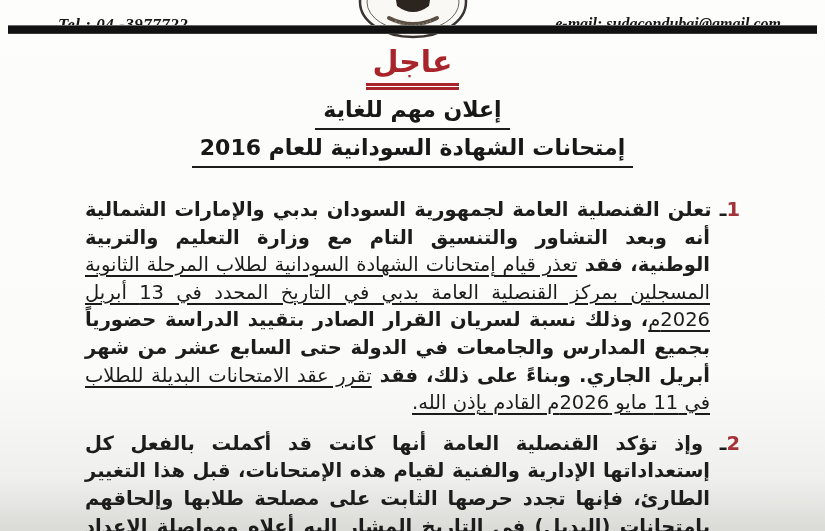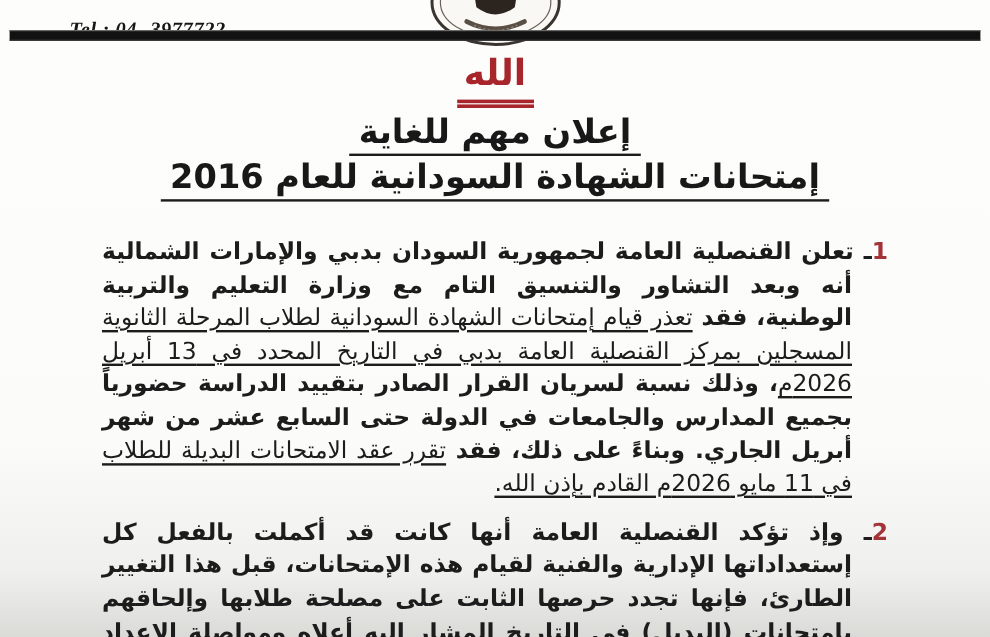--- a/index.html
+++ b/index.html
@@ -30,21 +30,21 @@
   .urgent{
     display:inline-block;position:relative;
     color:#a8262b;font-weight:700;font-size:30px;line-height:36px;
     padding:0 6px 3px 6px;border-bottom:3px solid #a8262b;margin-top:4px;
   }
   .urgent::after{
     content:"";position:absolute;left:0;right:0;bottom:-7px;height:3px;background:#a8262b;
   }
   .h2,.h3{
     display:table;margin:9px auto 0 auto;
-    color:#181818;font-weight:700;font-size:28px;line-height:30px;
+    color:#181818;font-weight:700;font-size:22px;line-height:30px;
     padding:0 8px 3px 8px;border-bottom:2.5px solid #1c1c1c;
   }
   .h3{margin-top:3px;}
   
   .body{
     position:absolute;top:196px;right:85px;left:85px;
     direction:rtl;text-align:justify;
     font-size:19.5px;line-height:27.6px;color:#1c1c1c;font-weight:400;
   }
   .para{padding-right:30px;text-indent:-30px;margin:0 0 13px 0;}
@@ -69,27 +69,28 @@
       <svg width="112" height="60" viewBox="0 0 112 60" xmlns="http://www.w3.org/2000/svg">
         <ellipse cx="56" cy="22" rx="53" ry="35" fill="#faf8f4" stroke="#3a3430" stroke-width="2.5"></ellipse>
         <ellipse cx="56" cy="22" rx="46" ry="29" fill="none" stroke="#6b625a" stroke-width="1"></ellipse>
         <path d="M36 2 Q56 -14 76 2 L72 26 Q56 38 40 26 Z" fill="#2b241f"></path>
         <path d="M44 20 Q56 30 68 20" fill="none" stroke="#2b241f" stroke-width="3"></path>
         <path d="M32 38 Q56 50 80 38" fill="none" stroke="#5a4f45" stroke-width="4" stroke-linecap="round"></path>
         <path d="M38 41 Q56 50 74 41" fill="none" stroke="#8a7d6f" stroke-width="1.5" stroke-dasharray="2 2"></path>
       </svg>
     </div>
 
+    <div class="email">e-mail: sudacondubai@gmail.com</div>
   </div>
 
   <div class="rule"></div>
 
   <div class="titles">
     <div>
-      <span class="urgent">الله</span>
+      <span class="urgent">عاجل</span>
     </div>
     <div class="h2">إعلان مهم للغاية</div>
     <div class="h3">إمتحانات الشهادة السودانية للعام 2016</div>
   </div>
 
   <div class="body">
     <div class="para"><span class="num">1</span><span class="numsep">ـ </span><span class="segs"><span class="seg normal">تعلن القنصلية العامة لجمهورية السودان بدبي والإمارات الشمالية أنه وبعد التشاور والتنسيق التام مع وزارة التعليم والتربية الوطنية، فقد </span><span class="seg bold-underline">تعذر قيام إمتحانات الشهادة السودانية لطلاب المرحلة الثانوية المسجلين بمركز القنصلية العامة بدبي في التاريخ المحدد في 13 أبريل 2026م</span><span class="seg normal">، وذلك نسبة لسريان القرار الصادر بتقييد الدراسة حضورياً بجميع المدارس والجامعات في الدولة حتى السابع عشر من شهر أبريل الجاري. وبناءً على ذلك، فقد </span><span class="seg bold-underline">تقرر عقد الامتحانات البديلة للطلاب في 11 مايو 2026م القادم بإذن الله.</span></span></div>
 
     <div class="para"><span class="num">2</span><span class="numsep">ـ </span><span class="segs"><span class="seg normal">وإذ تؤكد القنصلية العامة أنها كانت قد أكملت بالفعل كل إستعداداتها الإدارية والفنية لقيام هذه الإمتحانات، قبل هذا التغيير الطارئ، فإنها تجدد حرصها الثابت على مصلحة طلابها وإلحاقهم بإمتحانات (البديل) في التاريخ المشار إليه أعلاه ومواصلة الإعداد الجاد لإمتحانات المرحلتين الإبتدائية والمتوسطة المقبلة بإذن الله</span></span></div>
   </div>

